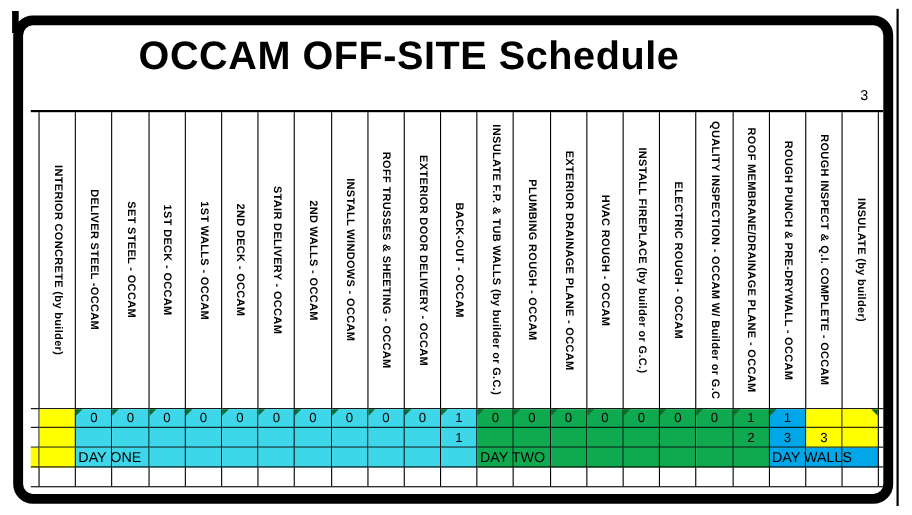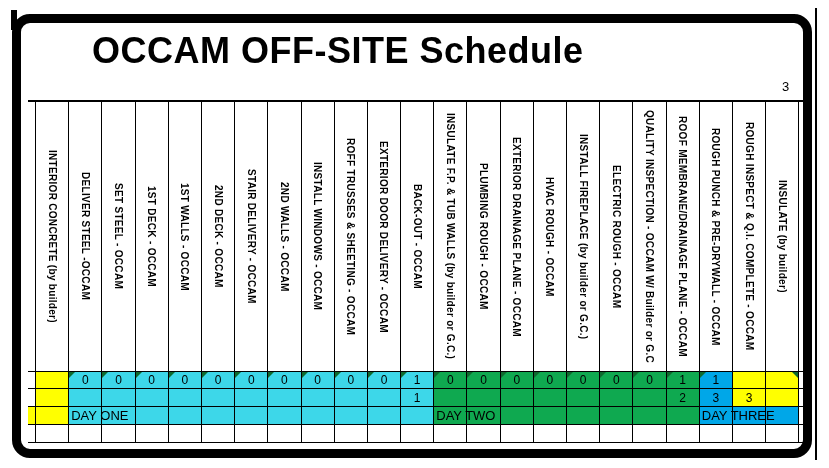--- a/index.html
+++ b/index.html
@@ -7,21 +7,21 @@
     width:829px;height:468px;position:relative;overflow:hidden;
     background:#fff;font-family:"Liberation Sans",sans-serif;color:#000;
   }
   .frame{
     position:absolute;left:12px;top:14px;width:782px;height:426px;
     border:9px solid #000;border-radius:18px;background:transparent;
   }
   .corner-tick{position:absolute;left:11px;top:10px;width:6px;height:20px;background:#000;}
   .page-edge-line{position:absolute;left:815px;top:8px;width:2px;height:452px;background:#000;}
   .title{
-    position:absolute;left:92px;top:31px;font-size:36px;font-weight:700;
+    position:absolute;left:126px;top:31px;font-size:36px;font-weight:700;
     letter-spacing:.5px;white-space:nowrap;line-height:1.1;
   }
   .page-num{position:absolute;left:782px;top:79px;font-size:13px;}
   .grid{
     position:absolute;left:28px;top:100px;display:grid;
     grid-template-columns:8px repeat(23,33.2px) 4px;
     grid-template-rows:270px 17px 18px 18px 17px;
     border-top:2px solid #000;border-bottom:1px solid #000;
   }
   .cell{position:relative;border-right:1px solid #000;box-sizing:border-box;}
@@ -302,21 +302,21 @@
     <div class="cell day bb" style="background: rgb(61, 215, 233);"></div>
     <div class="cell day bb" style="background: rgb(61, 215, 233);"></div>
     <div class="cell day bb" style="background: rgb(15, 169, 80);"><span class="day-label">DAY TWO</span></div>
     <div class="cell day bb" style="background: rgb(15, 169, 80);"></div>
     <div class="cell day bb" style="background: rgb(15, 169, 80);"></div>
     <div class="cell day bb" style="background: rgb(15, 169, 80);"></div>
     <div class="cell day bb" style="background: rgb(15, 169, 80);"></div>
     <div class="cell day bb" style="background: rgb(15, 169, 80);"></div>
     <div class="cell day bb" style="background: rgb(15, 169, 80);"></div>
     <div class="cell day bb" style="background: rgb(15, 169, 80);"></div>
-    <div class="cell day bb" style="background: rgb(0, 167, 232);"><span class="day-label">DAY THREE</span></div>
+    <div class="cell day bb" style="background: rgb(0, 167, 232);"><span class="day-label">DAY WALLS</span></div>
     <div class="cell day bb" style="background: rgb(0, 167, 232);"></div>
     <div class="cell day bb" style="background: rgb(0, 167, 232);"></div>
     <div class="stub stub-r bb"></div>
     <div class="stub stub-l"></div>
     <div class="cell"></div>
     <div class="cell"></div>
     <div class="cell"></div>
     <div class="cell"></div>
     <div class="cell"></div>
     <div class="cell"></div>

